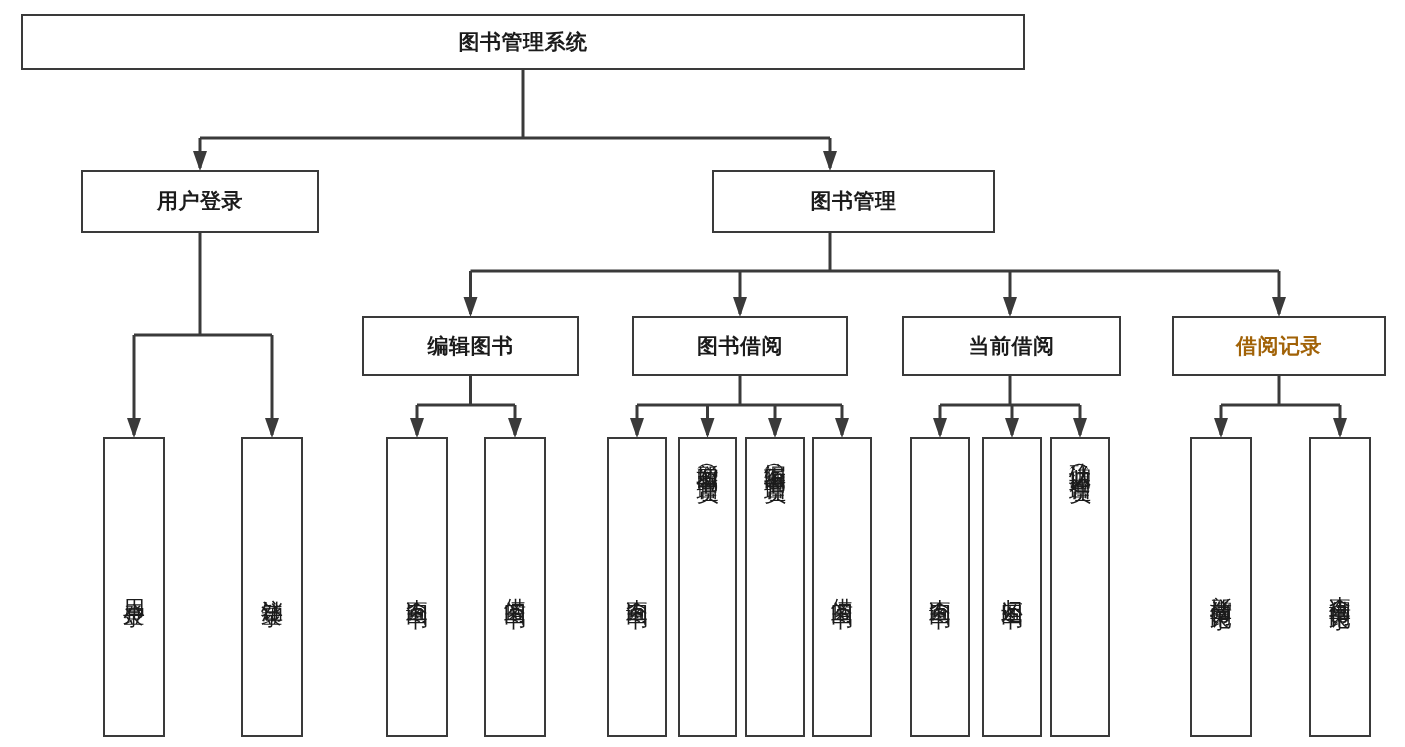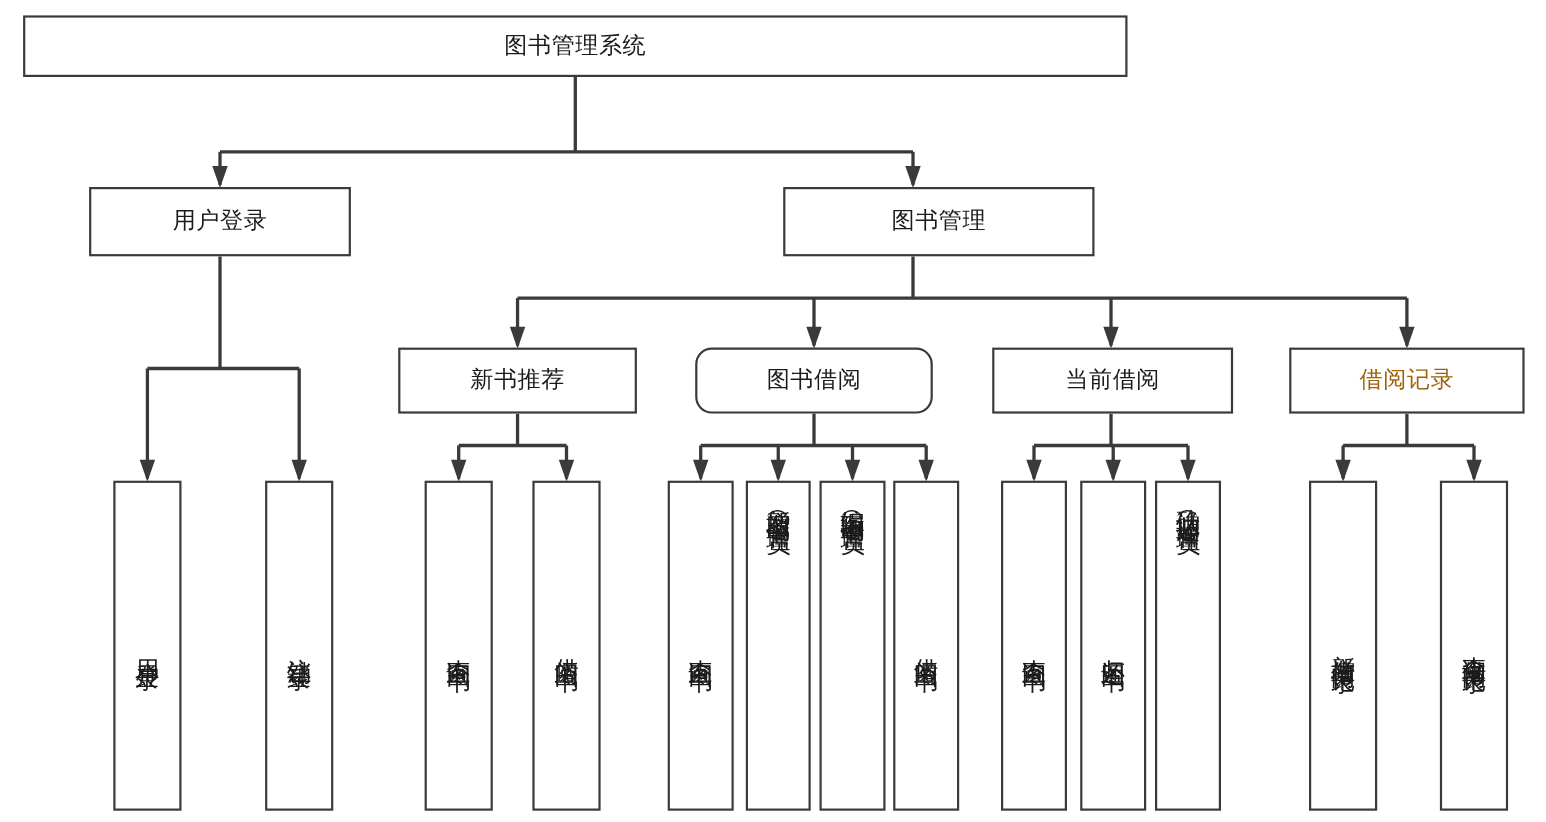--- a/index.html
+++ b/index.html
@@ -37,20 +37,21 @@
   }
   .node-label {
     display: block;
     text-align: center;
     line-height: 1.18;
     letter-spacing: 0.5px;
     white-space: nowrap;
   }
   .node.horizontal .node-label {
     font-size: 21px;
+    font-weight: bold;
   }
   .node.vertical {
     align-items: flex-start;
     padding-top: 6px;
   }
   .node.vertical .node-label {
     writing-mode: vertical-rl;
     text-orientation: upright;
     font-size: 22px;
     letter-spacing: 3px;
@@ -132,23 +133,23 @@
       <div class="node horizontal" style="left: 21px; top: 14px; width: 1004px; height: 56px; border-color: rgb(58, 58, 58); background: rgb(255, 255, 255); color: rgb(27, 27, 27);">
         <span class="node-label">图书管理系统</span>
       </div>
       <div class="node horizontal" style="left: 81px; top: 170px; width: 238px; height: 63px; border-color: rgb(58, 58, 58); background: rgb(255, 255, 255); color: rgb(27, 27, 27);">
         <span class="node-label">用户登录</span>
       </div>
       <div class="node horizontal" style="left: 712px; top: 170px; width: 283px; height: 63px; border-color: rgb(58, 58, 58); background: rgb(255, 255, 255); color: rgb(27, 27, 27);">
         <span class="node-label">图书管理</span>
       </div>
       <div class="node horizontal" style="left: 362px; top: 316px; width: 217px; height: 60px; border-color: rgb(58, 58, 58); background: rgb(255, 255, 255); color: rgb(27, 27, 27);">
-        <span class="node-label">新书推荐</span>
+        <span class="node-label">编辑图书</span>
       </div>
-      <div class="node horizontal" style="left: 632px; top: 316px; width: 216px; height: 60px; border-color: rgb(58, 58, 58); background: rgb(255, 255, 255); color: rgb(27, 27, 27); border-radius: 15px;">
+      <div class="node horizontal" style="left: 632px; top: 316px; width: 216px; height: 60px; border-color: rgb(58, 58, 58); background: rgb(255, 255, 255); color: rgb(27, 27, 27);">
         <span class="node-label">图书借阅</span>
       </div>
       <div class="node horizontal" style="left: 902px; top: 316px; width: 219px; height: 60px; border-color: rgb(58, 58, 58); background: rgb(255, 255, 255); color: rgb(27, 27, 27);">
         <span class="node-label">当前借阅</span>
       </div>
       <div class="node horizontal" style="left: 1172px; top: 316px; width: 214px; height: 60px; border-color: rgb(58, 58, 58); background: rgb(255, 255, 255); color: #a16207;">
         <span class="node-label">借阅记录</span>
       </div>
       <div class="node vertical centered" style="left: 103px; top: 437px; width: 62px; height: 300px; border-color: rgb(58, 58, 58); background: rgb(255, 255, 255); color: rgb(27, 27, 27);">
         <span class="node-label">用户登录</span>

